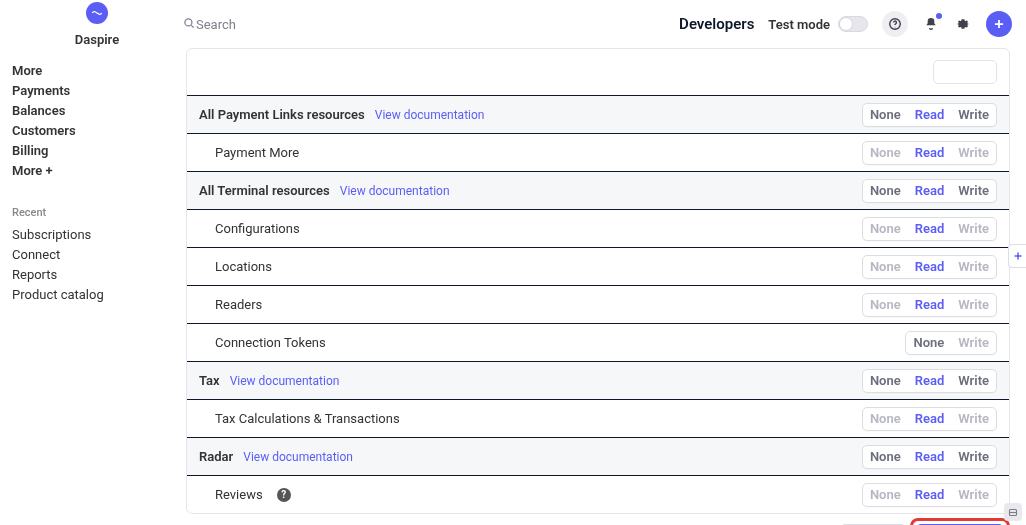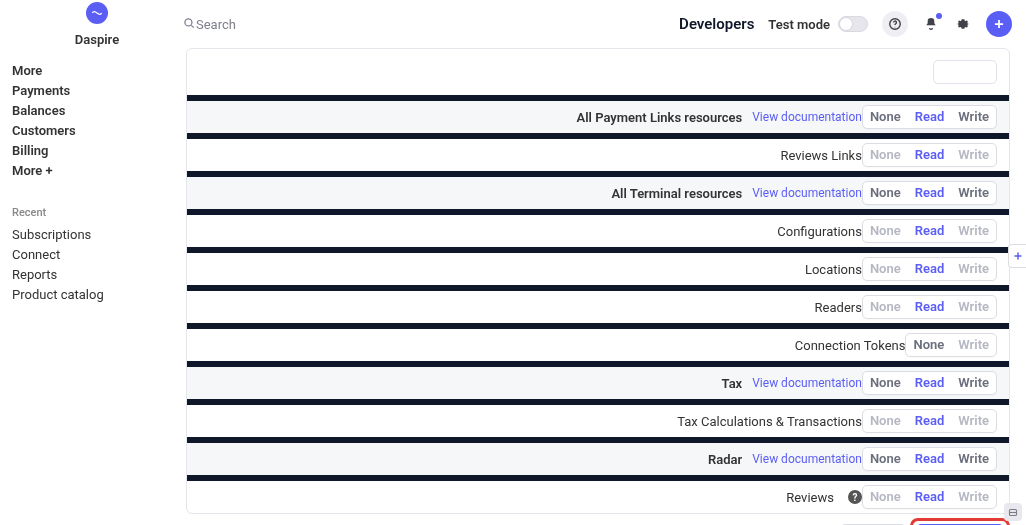--- a/index.html
+++ b/index.html
@@ -69,23 +69,23 @@
   .sb-section { margin-top: 28px; }
   .sb-section-title { font-size: 11px; color: #888; font-weight: 500; margin-bottom: 8px; }
   .sb-recent { font-size: 13px; color: #333; margin: 5px 0; cursor: pointer; font-weight: 400; }
 
   .main-wrap { flex: 1; padding: 0 16px 8px 16px; position: relative; overflow: hidden; }
   .panel {
     background: #fff; border: 1px solid #e5e5ec; border-radius: 6px;
     box-shadow: 0 0 0 0 rgba(0,0,0,0); overflow: hidden;
   }
   .row {
-    display: flex; align-items: center; justify-content: flex-end;
+    display: flex; align-items: center; justify-content: space-between;
     padding: 0 12px; height: 38px;
-    border-top: 6px solid #0f172a;
+    border-top: 1px solid #0f172a;
   }
   .row:first-child { border-top: none; }
   .row.group { background: #f6f7f9; }
   .row .left { display: flex; align-items: center; gap: 10px; }
   .group .label { font-weight: 600; color: #333; }
   .child .label { margin-left: 16px; font-weight: 400; color: #333; }
   .doc-link { color: #5b5ef5; font-size: 12px; }
   .help-circ {
     width: 14px; height: 14px; border-radius: 50%; background: #555; color: #fff;
     display: inline-flex; align-items: center; justify-content: center;
@@ -239,21 +239,21 @@
             <a class="doc-link">View documentation</a>
           </div>
           <div class="segmented">
             <span class="seg-part dim">None</span>
             <span class="seg-part prim">Read</span>
             <span class="seg-part dim">Write</span>
           </div>
         </div>
         <div class="row child">
           <div class="left">
-            <span class="label">Reviews Links</span>
+            <span class="label">Payment More</span>
           </div>
           <div class="segmented">
             <span class="seg-part dim">None</span>
             <span class="seg-part prim">Read</span>
             <span class="seg-part dim">Write</span>
           </div>
         </div>
         <div class="row group">
           <div class="left">
             <span class="label">All Terminal resources</span>

